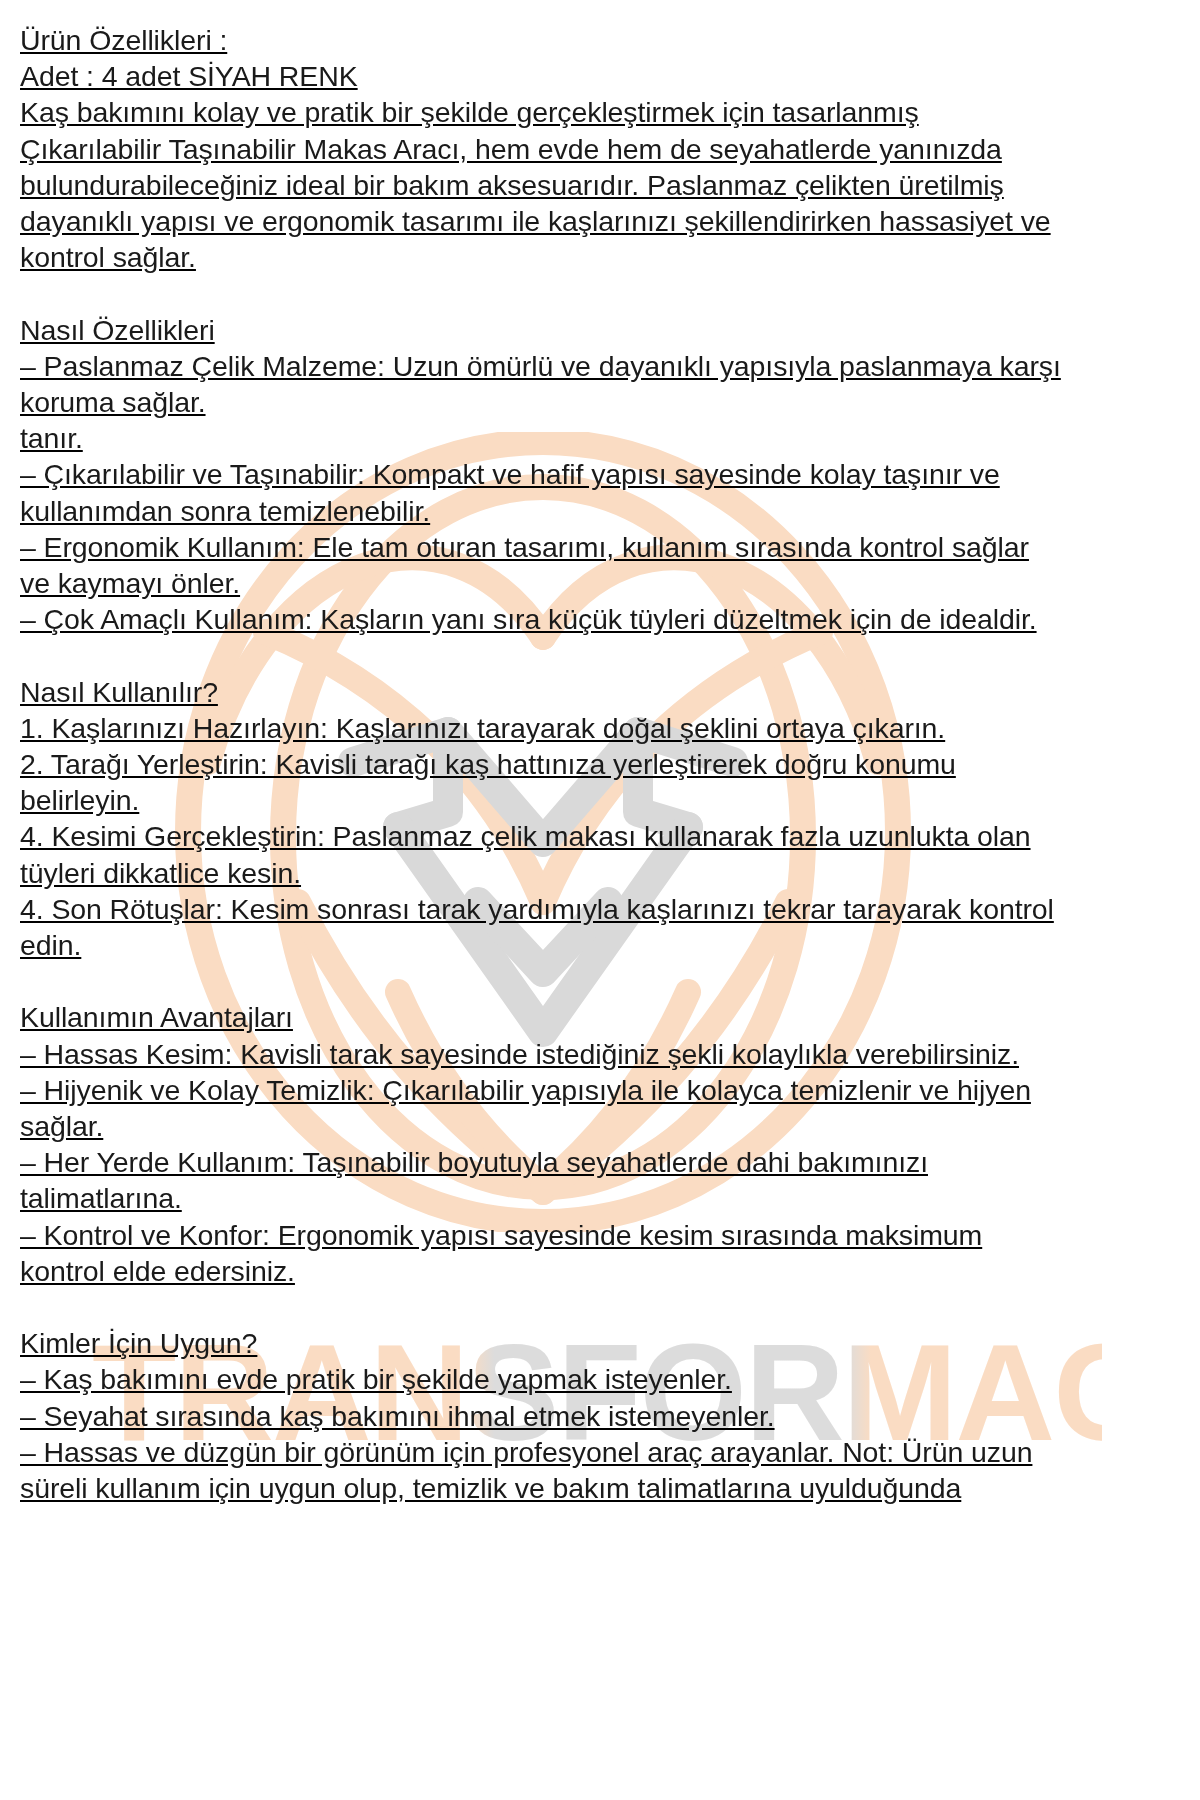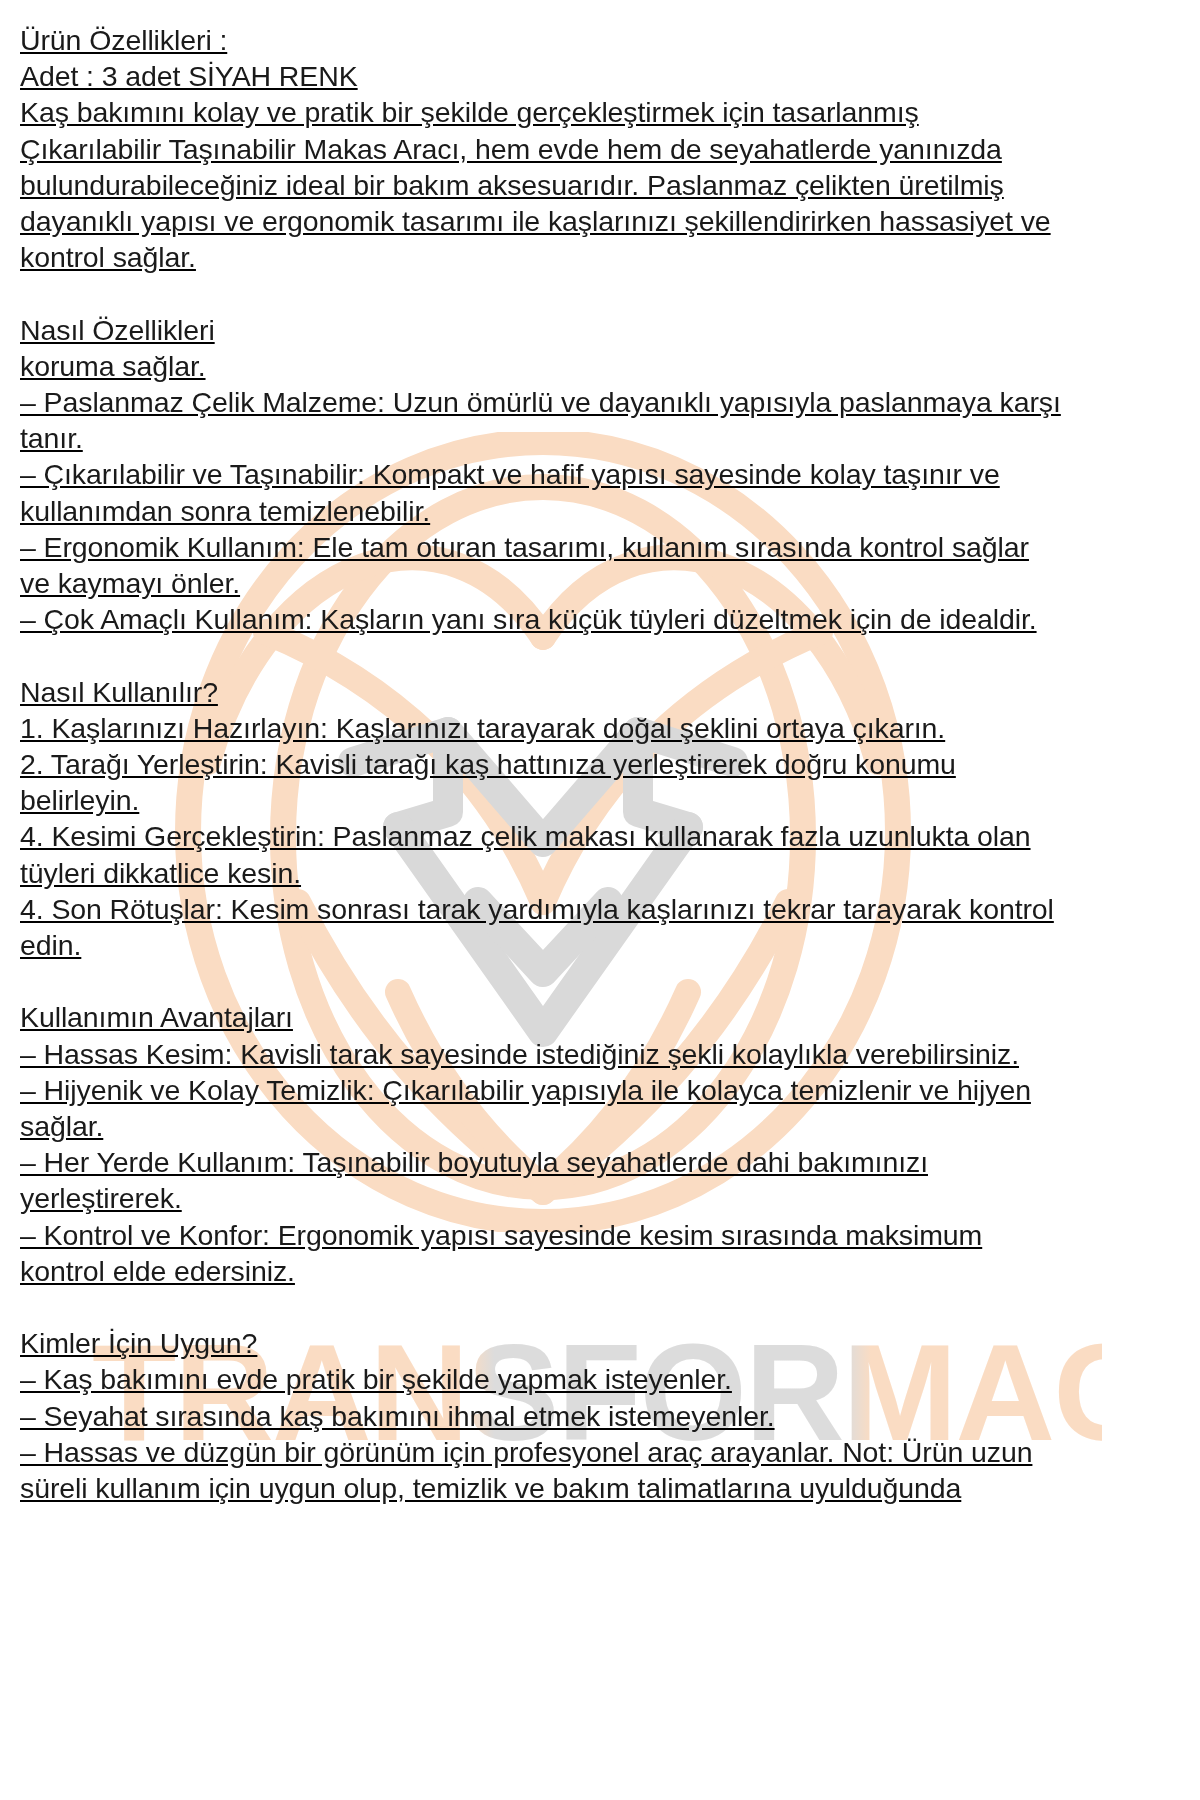--- a/index.html
+++ b/index.html
@@ -128,30 +128,30 @@
           <stop offset="60%" stop-color="#fadcc3"></stop>
           <stop offset="100%" stop-color="#fadcc3"></stop>
         </linearGradient>
       </defs>
       <text class="wm-word-text" x="0" y="118" fill="url(#wmgrad)">TRANSFORMACION</text>
     </svg>
   </div>
 
   <div id="content">
     <div class="line">Ürün Özellikleri :</div>
-    <div class="line">Adet : 3 adet SİYAH RENK</div>
+    <div class="line">Adet : 4 adet SİYAH RENK</div>
     <div class="line">Kaş bakımını kolay ve pratik bir şekilde gerçekleştirmek için tasarlanmış</div>
     <div class="line">Çıkarılabilir Taşınabilir Makas Aracı, hem evde hem de seyahatlerde yanınızda</div>
     <div class="line">bulundurabileceğiniz ideal bir bakım aksesuarıdır. Paslanmaz çelikten üretilmiş</div>
     <div class="line">dayanıklı yapısı ve ergonomik tasarımı ile kaşlarınızı şekillendirirken hassasiyet ve</div>
     <div class="line">kontrol sağlar.</div>
     <div class="line blank"></div>
     <div class="line">Nasıl Özellikleri</div>
+    <div class="line">– Paslanmaz Çelik Malzeme: Uzun ömürlü ve dayanıklı yapısıyla paslanmaya karşı</div>
     <div class="line">koruma sağlar.</div>
-    <div class="line">– Paslanmaz Çelik Malzeme: Uzun ömürlü ve dayanıklı yapısıyla paslanmaya karşı</div>
     <div class="line">tanır.</div>
     <div class="line">– Çıkarılabilir ve Taşınabilir: Kompakt ve hafif yapısı sayesinde kolay taşınır ve</div>
     <div class="line">kullanımdan sonra temizlenebilir.</div>
     <div class="line">– Ergonomik Kullanım: Ele tam oturan tasarımı, kullanım sırasında kontrol sağlar</div>
     <div class="line">ve kaymayı önler.</div>
     <div class="line">– Çok Amaçlı Kullanım: Kaşların yanı sıra küçük tüyleri düzeltmek için de idealdir.</div>
     <div class="line blank"></div>
     <div class="line">Nasıl Kullanılır?</div>
     <div class="line">1. Kaşlarınızı Hazırlayın: Kaşlarınızı tarayarak doğal şeklini ortaya çıkarın.</div>
     <div class="line">2. Tarağı Yerleştirin: Kavisli tarağı kaş hattınıza yerleştirerek doğru konumu</div>
@@ -159,21 +159,21 @@
     <div class="line">4. Kesimi Gerçekleştirin: Paslanmaz çelik makası kullanarak fazla uzunlukta olan</div>
     <div class="line">tüyleri dikkatlice kesin.</div>
     <div class="line">4. Son Rötuşlar: Kesim sonrası tarak yardımıyla kaşlarınızı tekrar tarayarak kontrol</div>
     <div class="line">edin.</div>
     <div class="line blank"></div>
     <div class="line">Kullanımın Avantajları</div>
     <div class="line">– Hassas Kesim: Kavisli tarak sayesinde istediğiniz şekli kolaylıkla verebilirsiniz.</div>
     <div class="line">– Hijyenik ve Kolay Temizlik: Çıkarılabilir yapısıyla ile kolayca temizlenir ve hijyen</div>
     <div class="line">sağlar.</div>
     <div class="line">– Her Yerde Kullanım: Taşınabilir boyutuyla seyahatlerde dahi bakımınızı</div>
-    <div class="line">yerleştirerek.</div>
+    <div class="line">talimatlarına.</div>
     <div class="line">– Kontrol ve Konfor: Ergonomik yapısı sayesinde kesim sırasında maksimum</div>
     <div class="line">kontrol elde edersiniz.</div>
     <div class="line blank"></div>
     <div class="line">Kimler İçin Uygun?</div>
     <div class="line">– Kaş bakımını evde pratik bir şekilde yapmak isteyenler.</div>
     <div class="line">– Seyahat sırasında kaş bakımını ihmal etmek istemeyenler.</div>
     <div class="line">– Hassas ve düzgün bir görünüm için profesyonel araç arayanlar. Not: Ürün uzun</div>
     <div class="line">süreli kullanım için uygun olup, temizlik ve bakım talimatlarına uyulduğunda</div>
   </div>
 

